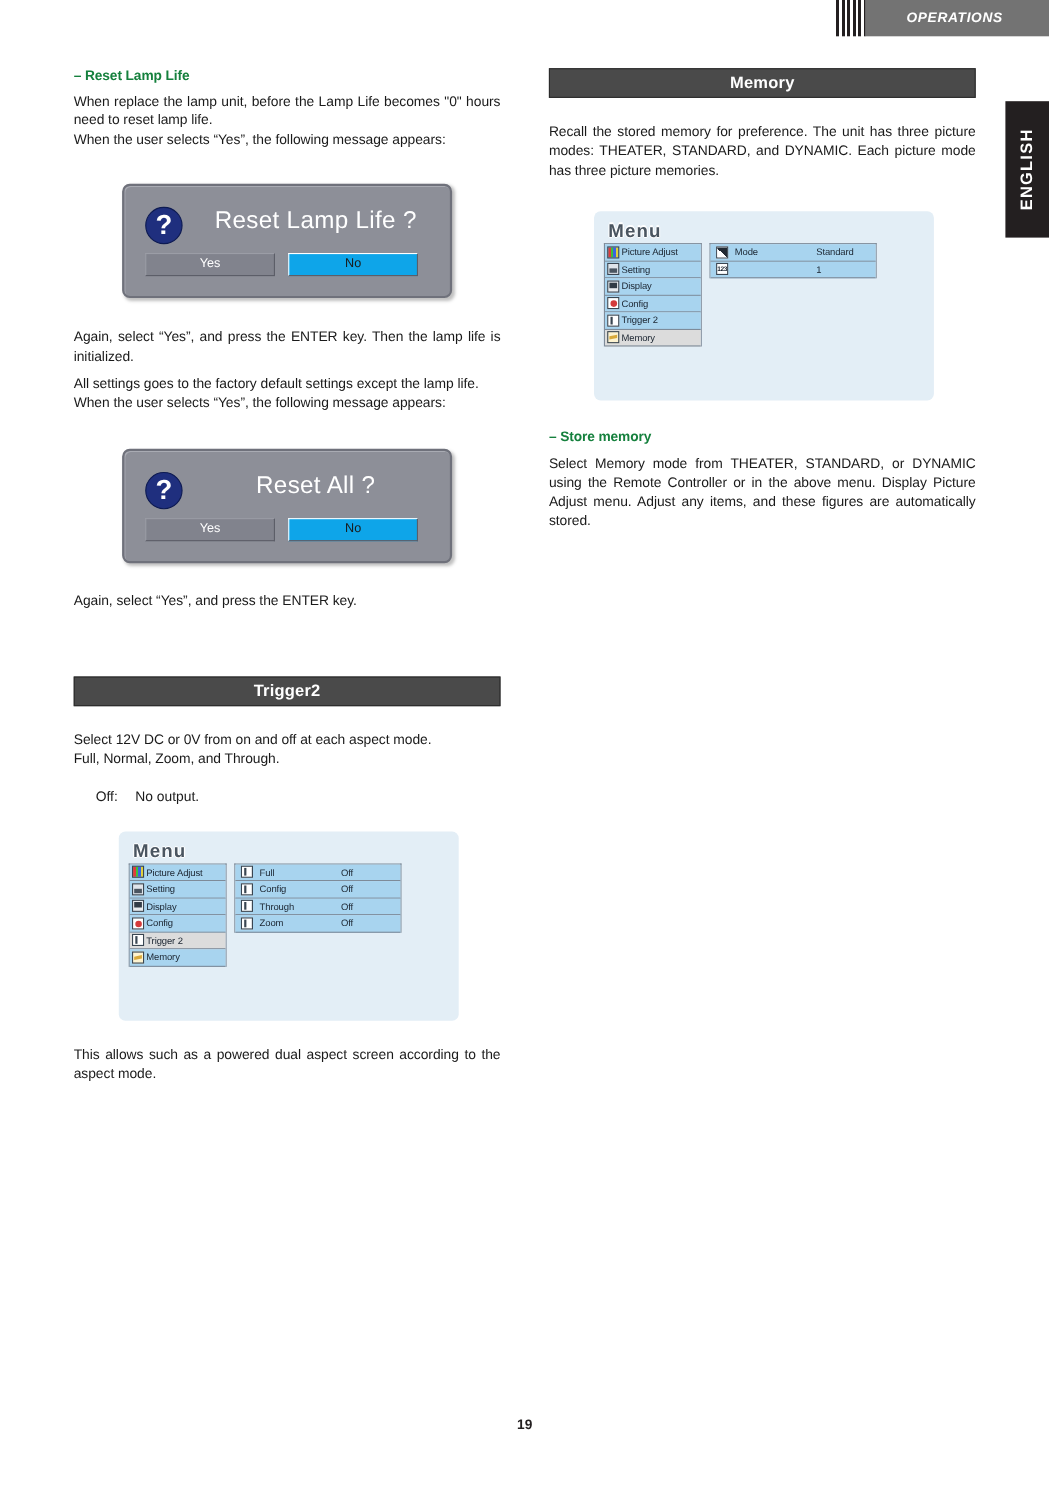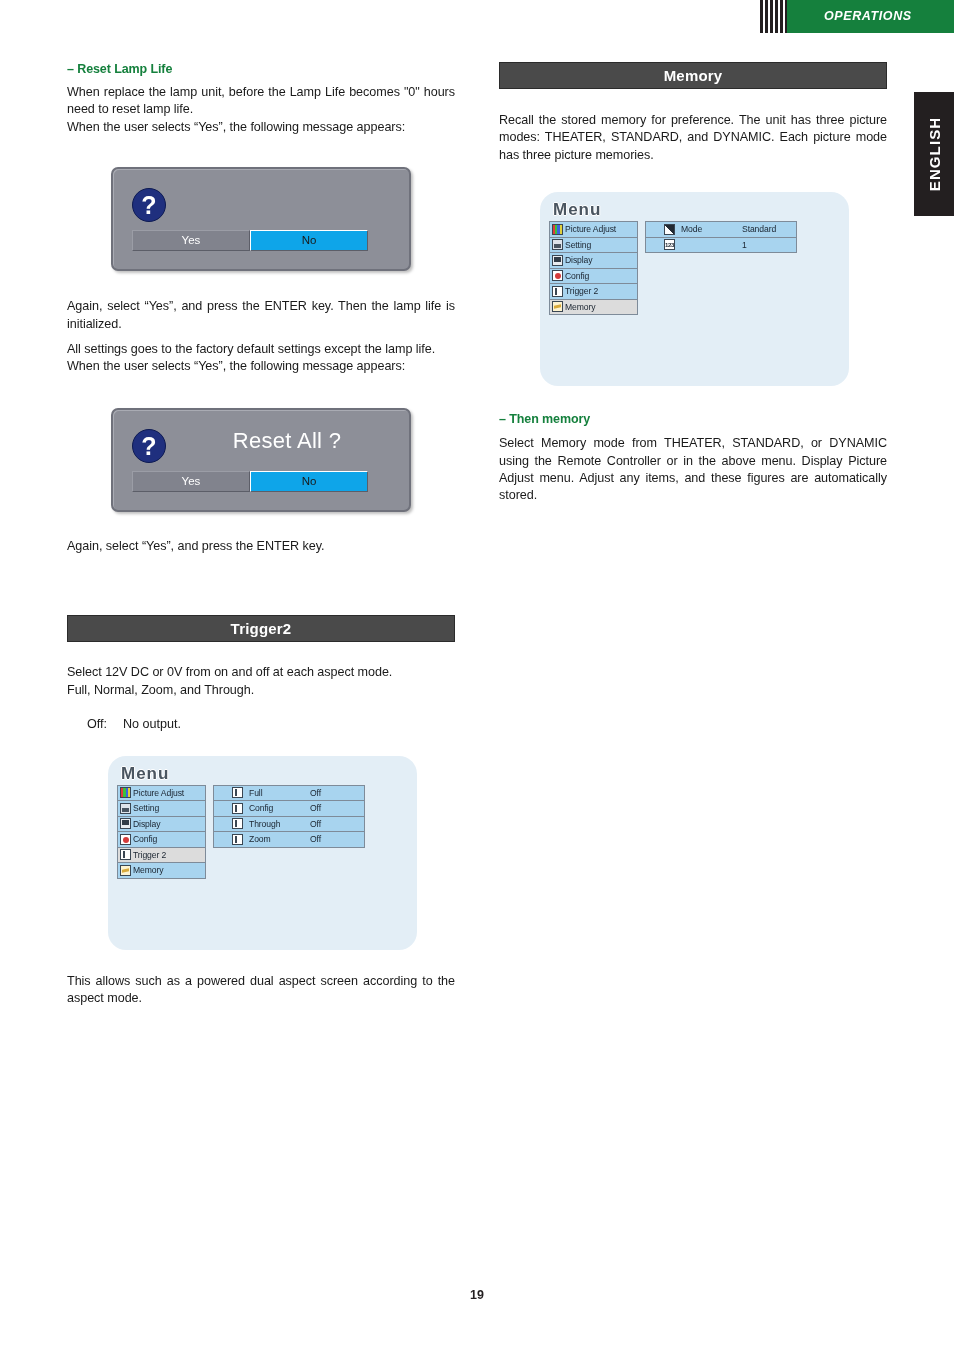--- a/index.html
+++ b/index.html
@@ -26,21 +26,21 @@
     background: repeating-linear-gradient(
       to right,
       #231f20 0px, #231f20 3px,
       #ffffff 3px, #ffffff 5px
     );
   }
   #header-bar {
     position: absolute;
     top: 0; left: 787px;
     width: 167px; height: 33px;
-    background: #15803d;
+    background: #737373;
   }
   #header-title {
     position: absolute;
     top: 9px; left: 37px;
     color: #ffffff;
     font-size: 12.5px;
     font-weight: bold;
     font-style: italic;
     letter-spacing: 0.6px;
   }
@@ -142,22 +142,23 @@
     left: 60px; top: 18px;
     width: 228px;
     text-align: center;
     color: #ffffff;
     font-size: 22px;
     letter-spacing: 0.3px;
   }
   .osd-buttons {
     position: absolute;
     left: 19px; bottom: 18px;
-    width: 306px;
+    width: 248px;
     display: flex;
+    justify-content: space-between;
   }
   .osd-btn {
     width: 118px; height: 21px;
     font-size: 11.5px;
     line-height: 19px;
     text-align: center;
   }
   .osd-btn.unsel {
     background: #81838d;
     color: #ffffff;
@@ -170,23 +171,23 @@
     background: #0ea5e9;
     color: #1a1a1a;
     border-top: 1px solid #ffffff;
     border-left: 1px solid #ffffff;
     border-right: 1px solid #5c5e68;
     border-bottom: 1px solid #5c5e68;
   }
 
   
   .osd-menu {
-    width: 309px; height: 194px;
+    width: 309px; height: 172px;
     background: #e3eef6;
-    border-radius: 18px;
+    border-radius: 6px;
     position: relative;
     padding: 8px 0 0 9px;
   }
   .osd-menu-title {
     font-size: 17px;
     font-weight: bold;
     color: #4a5560;
     letter-spacing: 1px;
     margin-bottom: 1px;
     padding-left: 4px;
@@ -218,21 +219,21 @@
     padding-left: 2px;
     letter-spacing: -0.1px;
   }
   .osd-row.active { background: #dcdcdc; }
   .osd-row .lbl { white-space: nowrap; }
   .osd-row .val {
     position: absolute;
     left: 96px;
     white-space: nowrap;
   }
-  .osd-col-right .osd-row { position: relative; padding-left: 18px; }
+  .osd-col-right .osd-row { position: relative; padding-left: 5px; }
   .osd-col-right .osd-row .lbl { margin-left: 4px; }
 
   
   .ic {
     width: 11px; height: 11px;
     flex: 0 0 11px;
     margin-right: 2px;
     position: relative;
     border: 1px solid #3a4652;
     background: #f2f2f2;
@@ -334,20 +335,21 @@
 
 <div id="col-left">
 
   <div class="sub-head">– Reset Lamp Life</div>
   <div class="para" style="margin-top:8px; white-space:pre-line;">When replace the lamp unit, before the Lamp Life becomes "0" hours need to reset lamp life.
 When the user selects “Yes”, the following message appears:</div>
 
   <div style="margin-top:31px;">
     <div class="osd-dialog">
       <div class="osd-q">?</div>
+      <div class="osd-title">Reset Lamp Life ?</div>
       <div class="osd-buttons">
         <div class="osd-btn unsel">Yes</div>
         <div class="osd-btn sel">No</div>
       </div>
     </div>
   </div>
 
   <div class="para" style="margin-top:27px;">Again, select “Yes”, and press the ENTER key. Then the lamp life is initialized.</div>
 
   <div class="para" style="margin-top:8px; white-space:pre-line;">All settings goes to the factory default settings except the lamp life.
@@ -487,18 +489,18 @@
           <div class="osd-row">
             <span class="ic ic-num">123</span>
             <span class="lbl"></span>
             <span class="val">1</span>
           </div>
         </div>
       </div>
     </div>
   </div>
 
-  <div class="sub-head" style="margin-top:26px;">– Then memory</div>
+  <div class="sub-head" style="margin-top:26px;">– Store memory</div>
   <div class="para" style="margin-top:9px;">Select Memory mode from THEATER, STANDARD, or DYNAMIC using the Remote Controller or in the above menu. Display  Picture Adjust menu. Adjust any items, and these figures are automatically stored.</div>
 
 </div>
 
 <div id="footer-page">19</div>
 
 </body></html>

